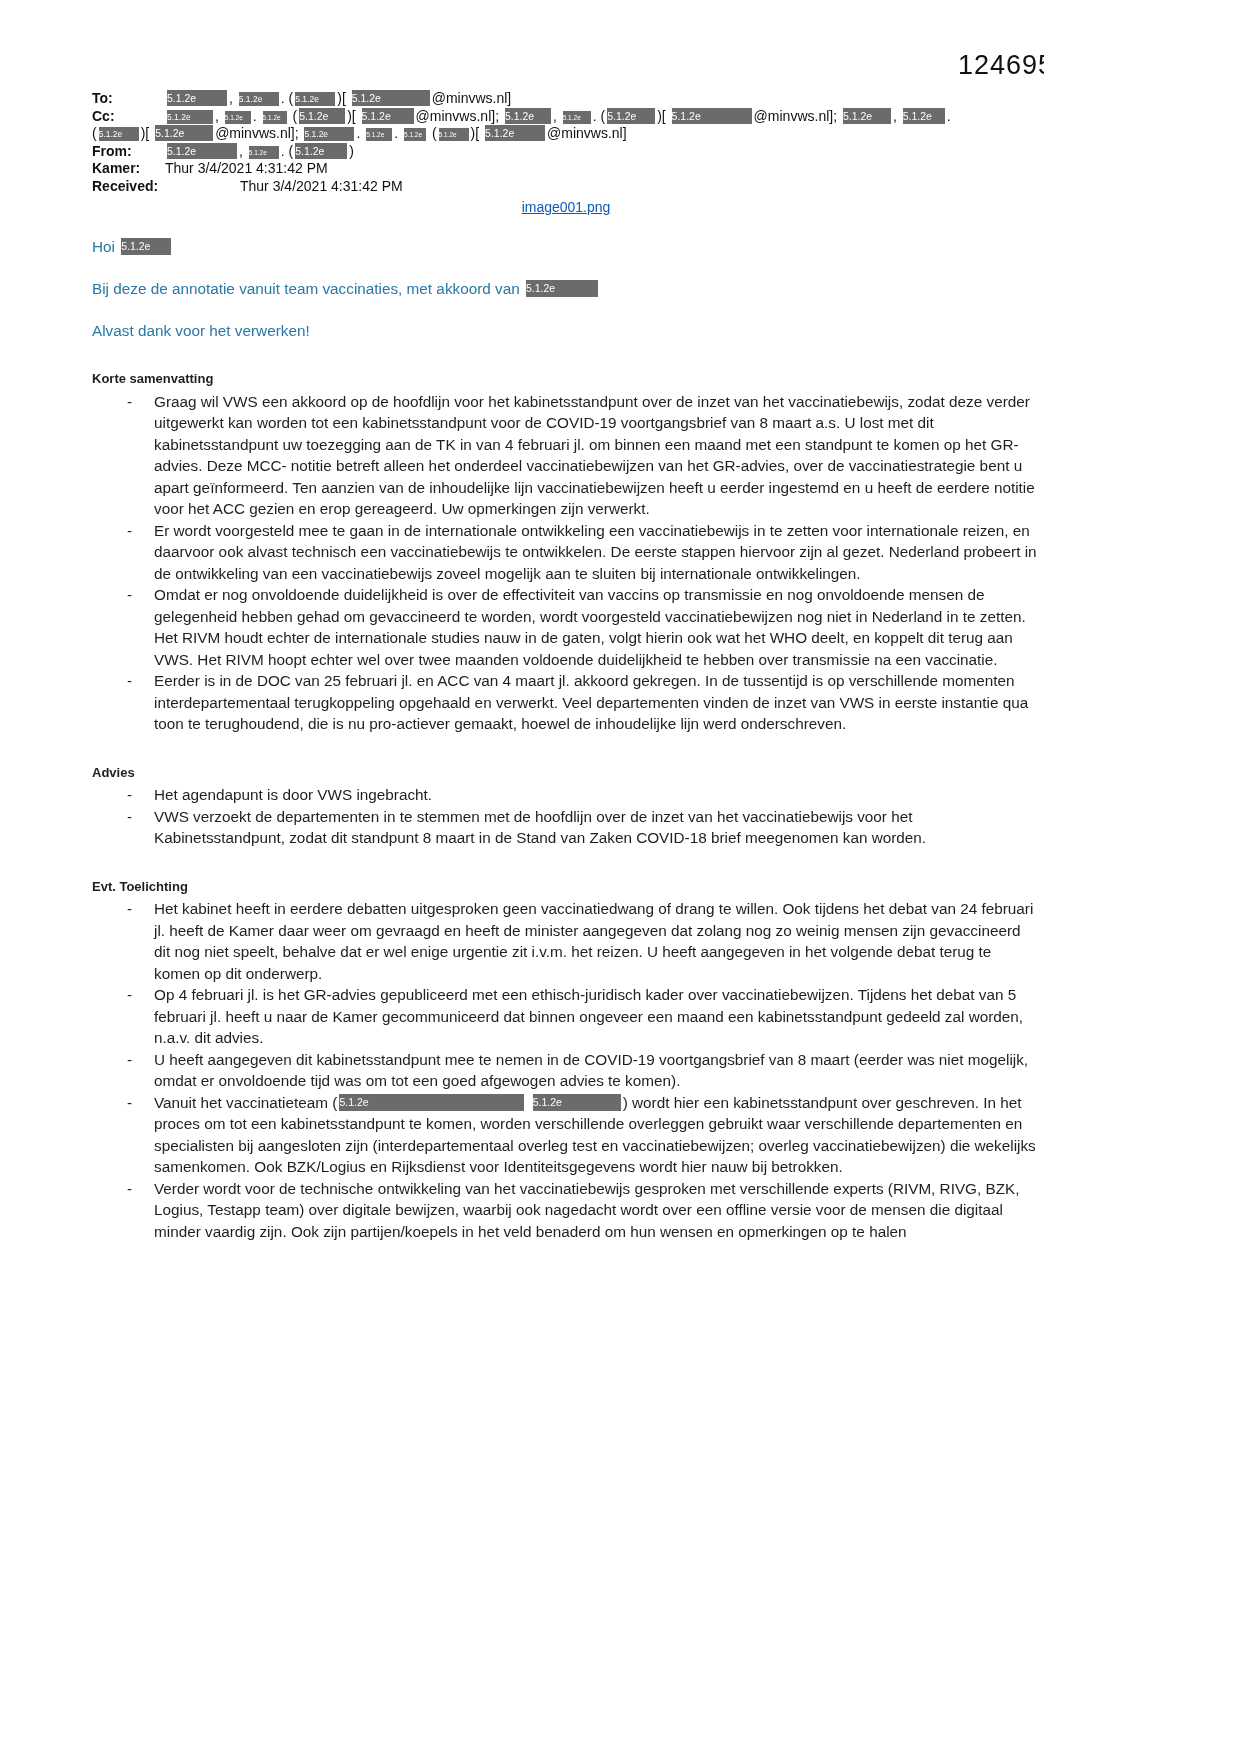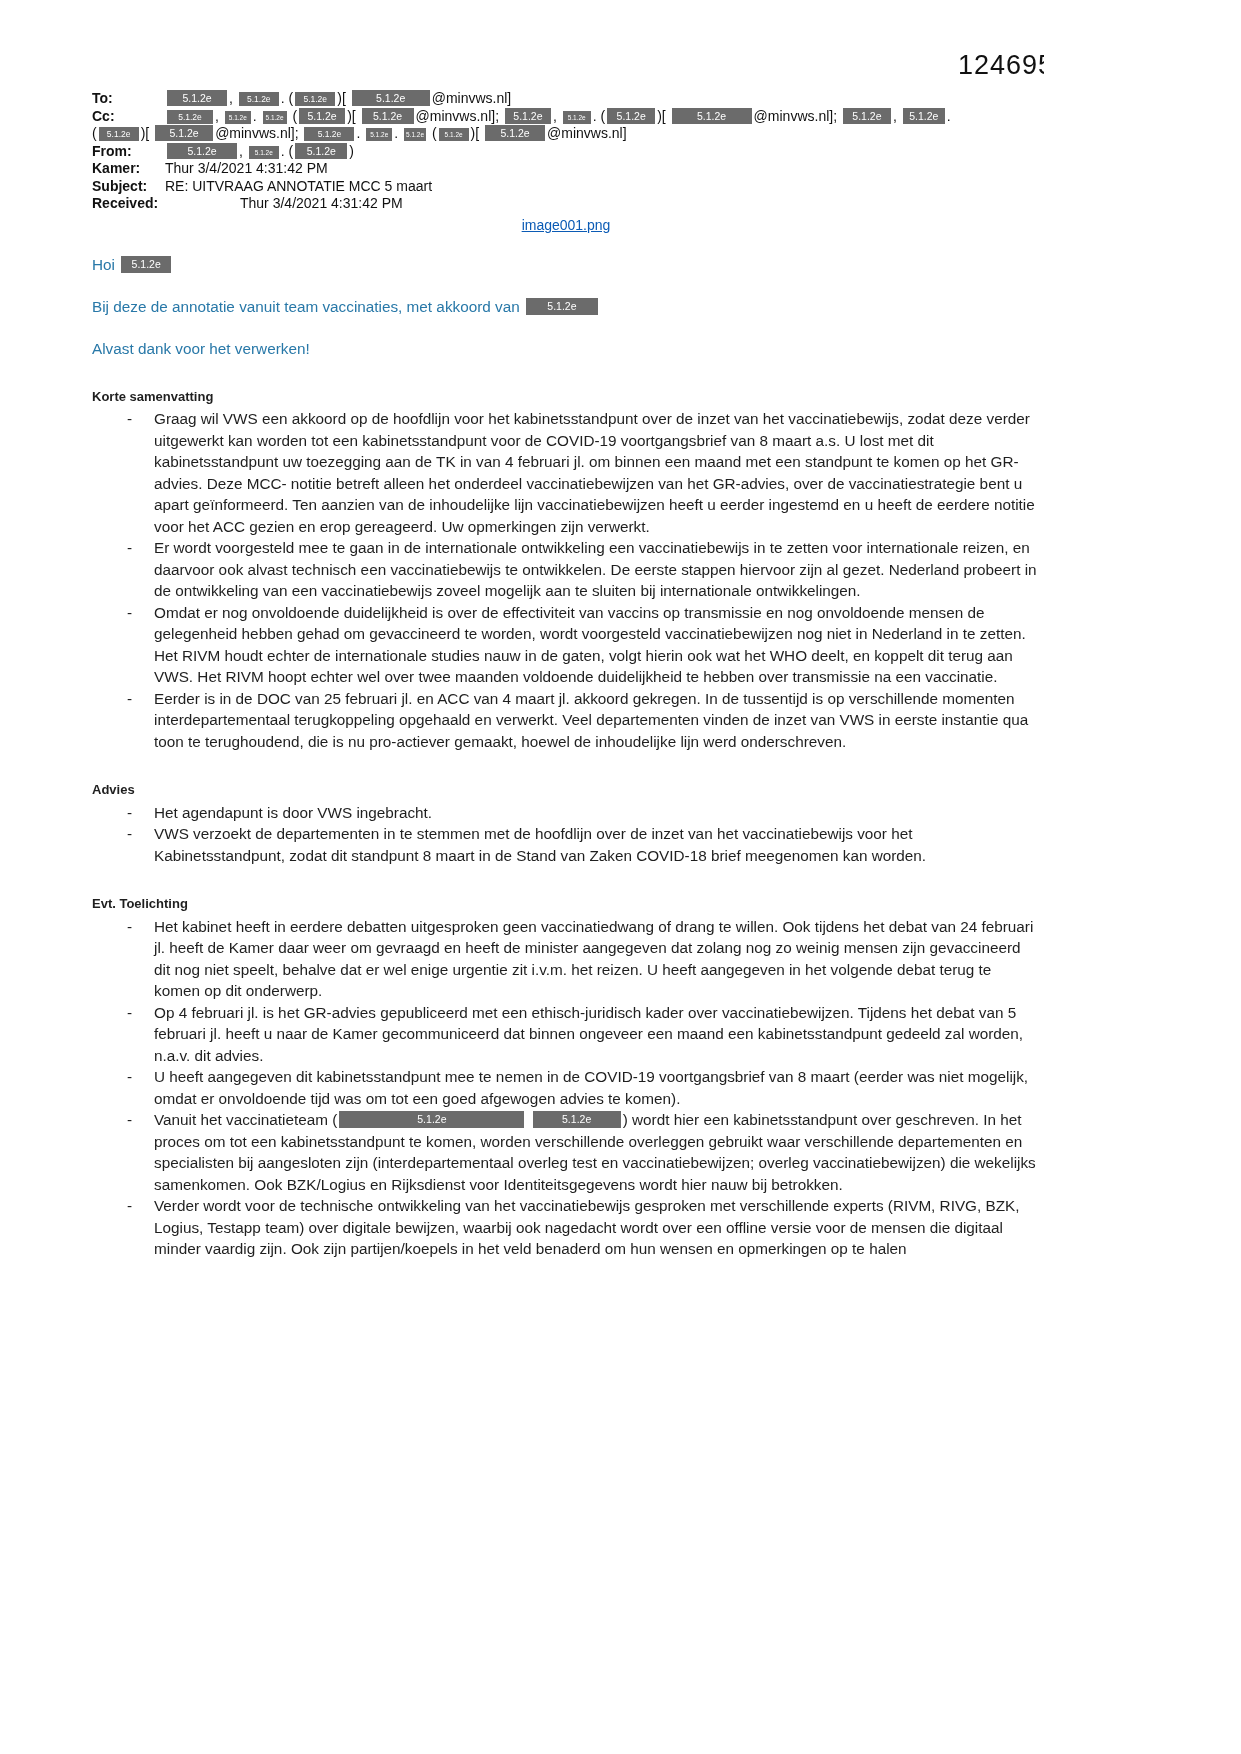--- a/index.html
+++ b/index.html
@@ -38,21 +38,20 @@
     width: 73px;
     font-weight: bold;
   }
   .redact {
     display: inline-block;
     background: var(--redaction-bg, #6b6b6b);
     color: #fff;
     font-size: 10.5px;
     height: 16px;
     line-height: 16px;
-    text-align: center;
     vertical-align: text-bottom;
     margin: 0 2px;
     overflow: hidden;
     white-space: nowrap;
   }
   .redact.r-s { font-size: 8.5px; height: 14px; line-height: 14px; }
   .redact.r-t { font-size: 6.5px; height: 13px; line-height: 13px; }
   .attachment { font-size: 14px; margin-top: 4px; text-align: center; }
   .attachment a {
     color: var(--link, #0b5bb5);
@@ -92,21 +91,20 @@
 
 <div class="page" style="--redaction-bg: #6b6b6b; --accent: #2878a8; --link: #0b5bb5; --ink: #1f1f1f;">
   <div class="doc-number">1246959</div>
   <div class="content">
     <div>
         <div class="hdr-row"><span class="hdr-label">To:</span><span class="hdr-val"><span class="redact" style="width: 60px;">5.1.2e</span>, <span class="redact r-s" style="width: 40px;">5.1.2e</span>. (<span class="redact r-s" style="width: 40px;">5.1.2e</span>)[ <span class="redact" style="width: 78px;">5.1.2e</span>@minvws.nl]</span></div>
         <div class="hdr-row"><span class="hdr-label">Cc:</span><span class="hdr-val"><span class="redact r-s" style="width: 46px;">5.1.2e</span>, <span class="redact r-t" style="width: 26px;">5.1.2e</span>. <span class="redact r-t" style="width: 24px;">5.1.2e</span> (<span class="redact" style="width: 46px;">5.1.2e</span>)[ <span class="redact" style="width: 52px;">5.1.2e</span>@minvws.nl]; <span class="redact" style="width: 46px;">5.1.2e</span>, <span class="redact r-t" style="width: 28px;">5.1.2e</span>. (<span class="redact" style="width: 48px;">5.1.2e</span>)[ <span class="redact" style="width: 80px;">5.1.2e</span>@minvws.nl]; <span class="redact" style="width: 48px;">5.1.2e</span>, <span class="redact" style="width: 42px;">5.1.2e</span>.</span></div>
         <div class="hdr-row"><span class="hdr-val">(<span class="redact r-s" style="width: 40px;">5.1.2e</span>)[ <span class="redact" style="width: 58px;">5.1.2e</span>@minvws.nl]; <span class="redact r-s" style="width: 50px;">5.1.2e</span>. <span class="redact r-t" style="width: 26px;">5.1.2e</span>. <span class="redact r-t" style="width: 22px;">5.1.2e</span> (<span class="redact r-t" style="width: 30px;">5.1.2e</span>)[ <span class="redact" style="width: 60px;">5.1.2e</span>@minvws.nl]</span></div>
         <div class="hdr-row"><span class="hdr-label">From:</span><span class="hdr-val"><span class="redact" style="width: 70px;">5.1.2e</span>, <span class="redact r-t" style="width: 30px;">5.1.2e</span>. (<span class="redact" style="width: 52px;">5.1.2e</span>)</span></div>
         <div class="hdr-row"><span class="hdr-label">Kamer:</span><span class="hdr-val">Thur 3/4/2021 4:31:42 PM</span></div>
-        <div class="hdr-row"><span class="hdr-label">Subject:</span><span class="hdr-val">RE: UITVRAAG ANNOTATIE MCC 5 maart</span></div>
         <div class="hdr-row"><span class="hdr-label">Received:</span><span class="hdr-val" style="padding-left: 75px;">Thur 3/4/2021 4:31:42 PM</span></div>
       </div>
     <div class="attachment">
       <a>image001.png</a>
     </div>
     <div class="greeting">
         <div class="greet-line">Hoi <span class="redact" style="width: 50px;">5.1.2e</span></div>
         <div class="greet-line">Bij deze de annotatie vanuit team vaccinaties, met akkoord van <span class="redact" style="width: 72px;">5.1.2e</span></div>
         <div class="greet-line">Alvast dank voor het verwerken!</div>
       </div>

